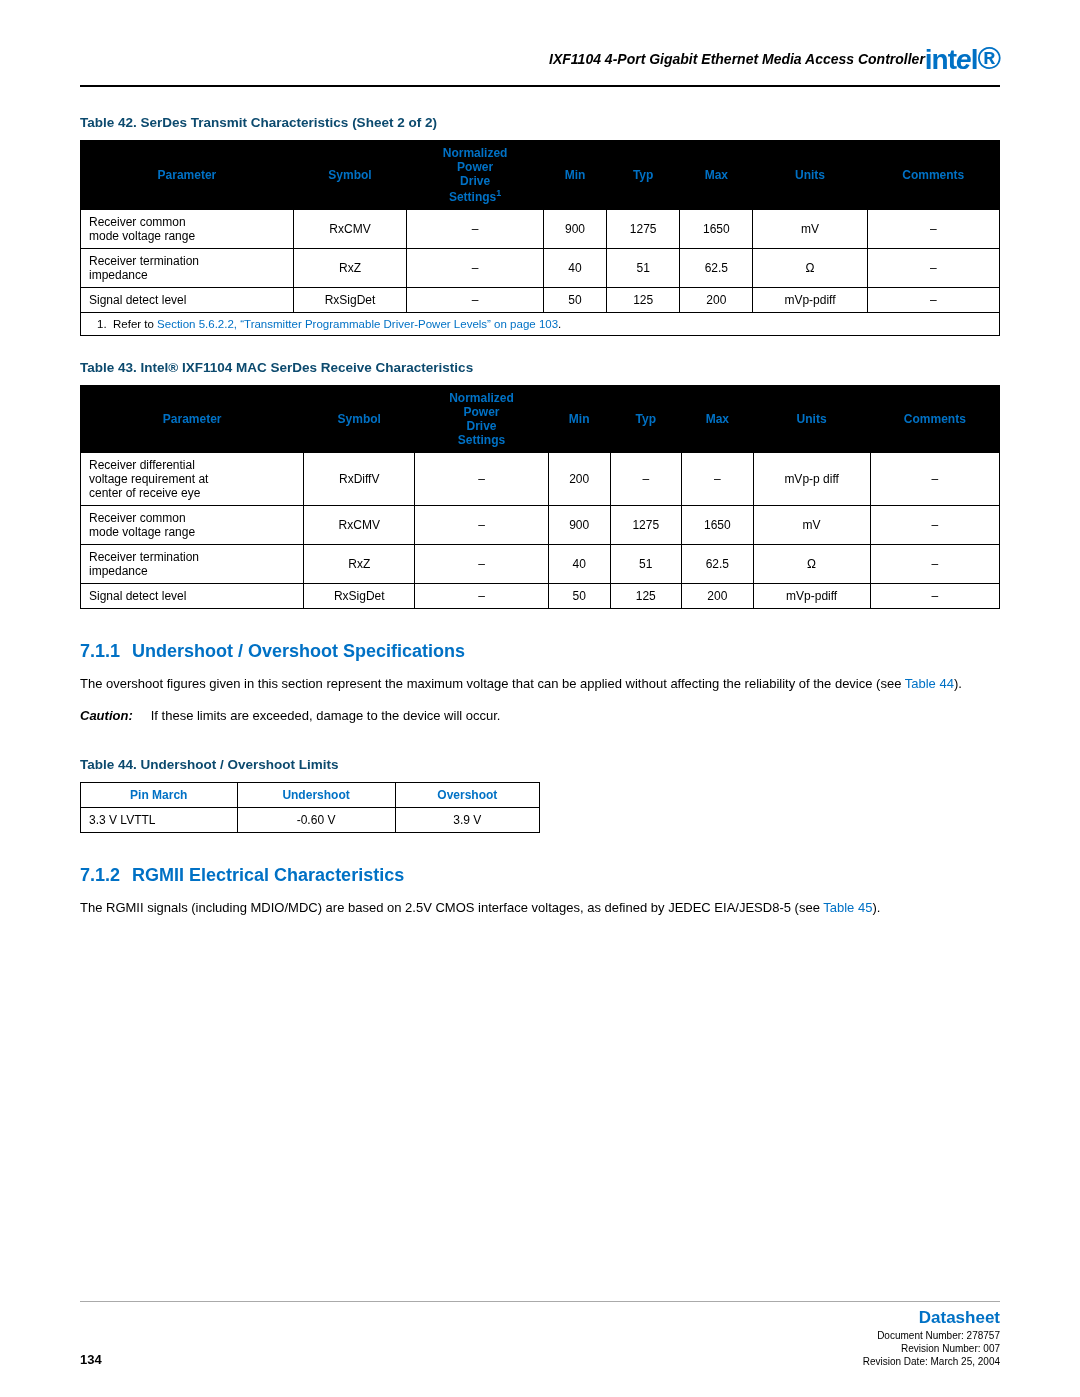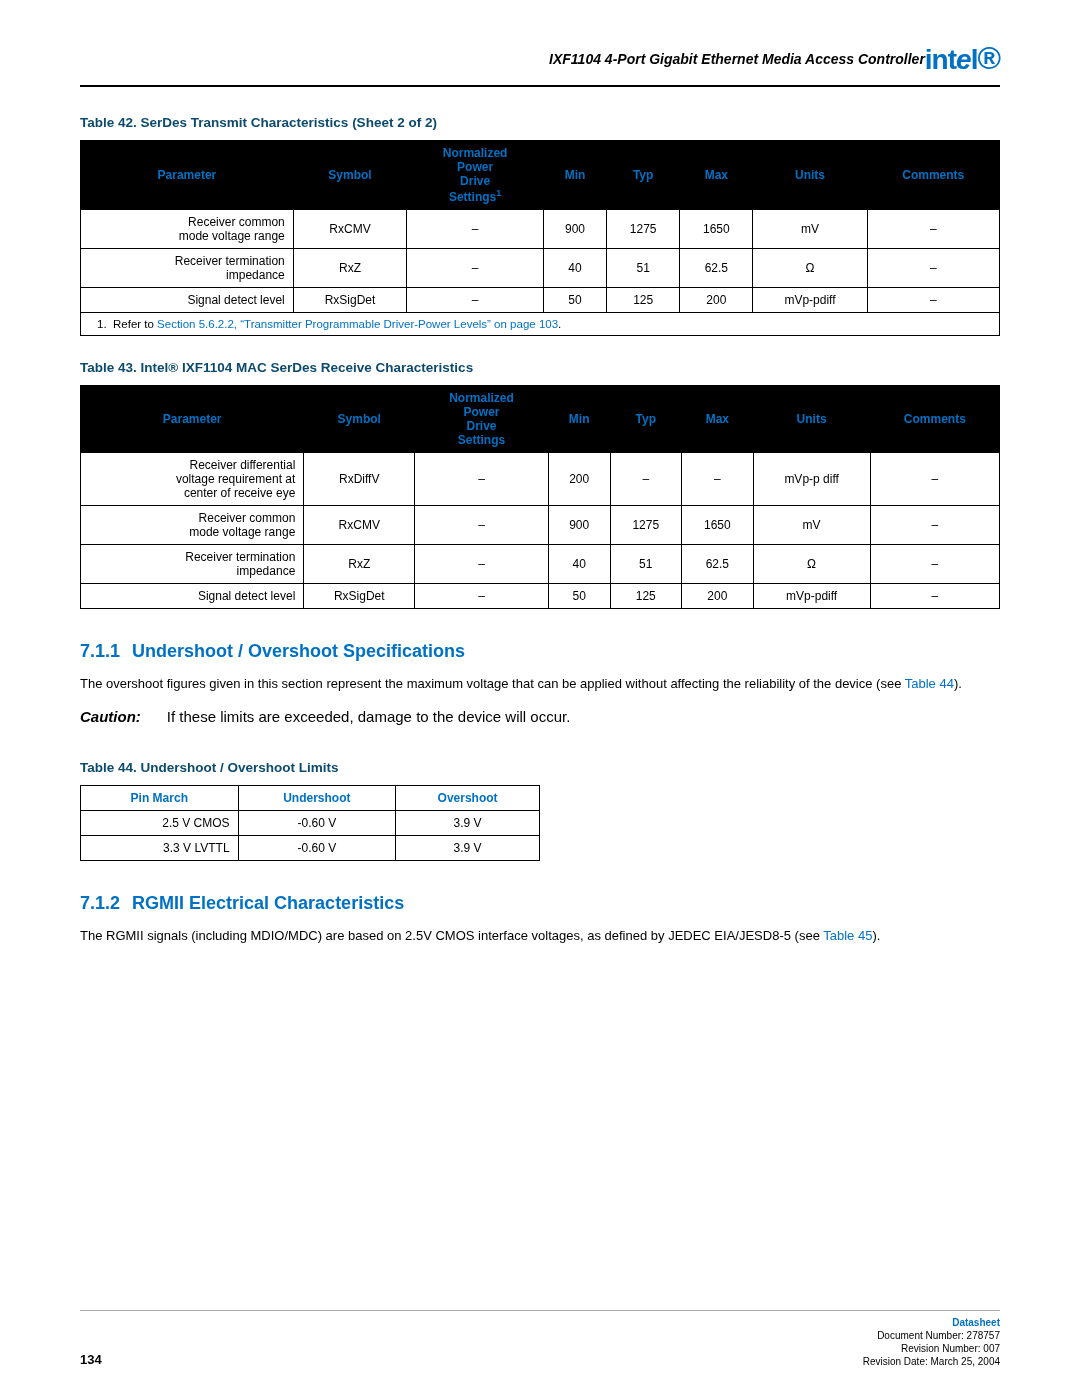--- a/index.html
+++ b/index.html
@@ -68,21 +68,21 @@
       background: #000000;
       color: #0071c5;
       font-weight: bold;
       text-align: center;
       font-size: 12px;
     }
     td {
       text-align: center;
     }
     td.left-align {
-      text-align: right;
+      text-align: left;
     }
     .note-row td {
       text-align: left;
       font-size: 11.5px;
       border-top: 1px solid #000;
     }
     .footnote-cell {
       font-size: 11.5px;
       padding-left: 16px;
     }
@@ -113,23 +113,23 @@
 
     
     .body-text {
       font-size: 13px;
       line-height: 1.5;
       margin-bottom: 12px;
       margin-left: 0;
     }
     .caution-line {
       display: flex;
-      gap: 26px;
+      gap: 18px;
       margin-bottom: 32px;
-      font-size: 15px;
+      font-size: 13px;
       line-height: 1.5;
     }
     .caution-label {
       font-style: italic;
       font-weight: bold;
       white-space: nowrap;
     }
 
     
     a, .link-color {
@@ -148,21 +148,21 @@
       align-items: flex-end;
       border-top: 1px solid #aaa;
       padding-top: 6px;
     }
     .footer-page-num {
       font-size: 13px;
       font-weight: bold;
     }
     .footer-right {
       text-align: right;
-      font-size: 10px;
+      font-size: 17px;
       color: #0071c5;
       font-weight: bold;
     }
     .footer-doc-info {
       text-align: right;
       font-size: 10px;
       color: #000;
       font-weight: normal;
       margin-top: 2px;
     }
@@ -313,25 +313,20 @@
 <table style="width:50%;">
   <thead>
     <tr>
       <th class="undershoot-th" style="color:#0071c5;">Pin March</th>
       <th class="undershoot-th" style="color:#0071c5;">Undershoot</th>
       <th class="undershoot-th" style="color:#0071c5;">Overshoot</th>
     </tr>
   </thead>
   <tbody>
     <tr>
-      <td class="left-align">2.5 V CMOS</td>
-      <td>-0.60 V</td>
-      <td>3.9 V</td>
-    </tr>
-    <tr>
       <td class="left-align">3.3 V LVTTL</td>
       <td>-0.60 V</td>
       <td>3.9 V</td>
     </tr>
   </tbody>
 </table>
 
 <div class="section-heading">
   <div class="section-heading-row">
     <span class="section-num">7.1.2</span>

